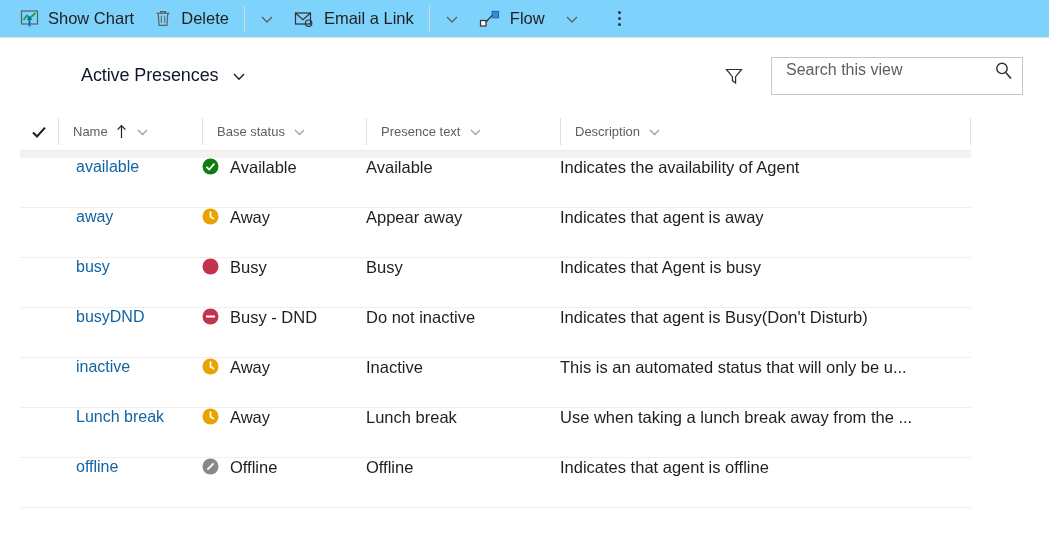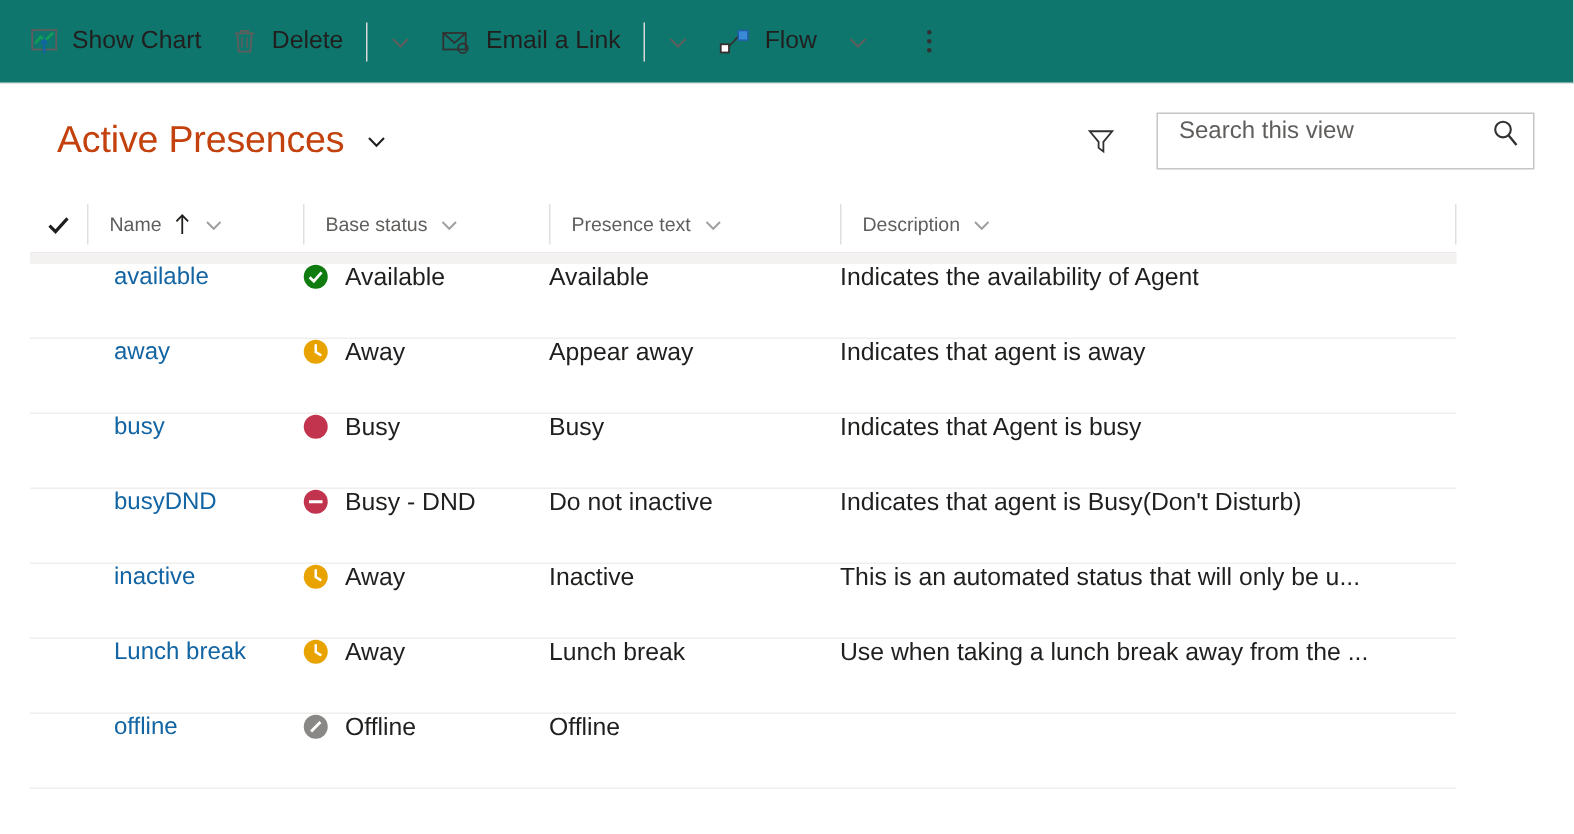--- a/index.html
+++ b/index.html
@@ -7,26 +7,26 @@
     width: 1049px;
     height: 556px;
     background: #ffffff;
     font-family: "Liberation Sans", sans-serif;
     color: #201f1e;
     overflow: hidden;
   }
 
   
   .commandbar {
-    height: 56px;
+    height: 38px;
     display: flex;
     align-items: center;
     padding-left: 10px;
     border-bottom: 1px solid #e3e3e3;
-    background: #0f766e;
+    background: #7dd3fc;
   }
   .cmd {
     display: flex;
     align-items: center;
     height: 38px;
     padding: 0 10px;
     gap: 9px;
     cursor: default;
     white-space: nowrap;
   }
@@ -78,23 +78,24 @@
     align-items: center;
     padding: 0 26px 0 38px;
   }
   .viewtitle {
     display: flex;
     align-items: center;
     gap: 12px;
     cursor: default;
   }
   .viewtitle-text {
-    font-size: 25px;
-    color: #c2410c;
+    font-size: 18px;
+    color: #0f172a;
     letter-spacing: -0.1px;
+    margin-left: 43px;
   }
   .viewbar-right {
     margin-left: auto;
     display: flex;
     align-items: center;
     gap: 22px;
   }
   .filter-btn {
     display: flex; align-items: center; justify-content: center;
     width: 30px; height: 30px; cursor: default;
@@ -498,16 +499,19 @@
               <svg width="17" height="17" viewBox="0 0 17 17">
                 <circle cx="8.5" cy="8.5" r="8" fill="#8a8886"></circle>
                 <path d="M5.4 11.6 L11.6 5.4" stroke="#fff" stroke-width="1.9"></path>
               </svg>
             </span>
             <span>Offline</span>
           </div>
           <div class="cell c-pres">
             <span>Offline</span>
           </div>
+          <div class="cell c-desc">
+            <span class="desc-text">Indicates that agent is offline</span>
+          </div>
         </div>
       </div>
   </div>
 </div>
 
 </body></html>

